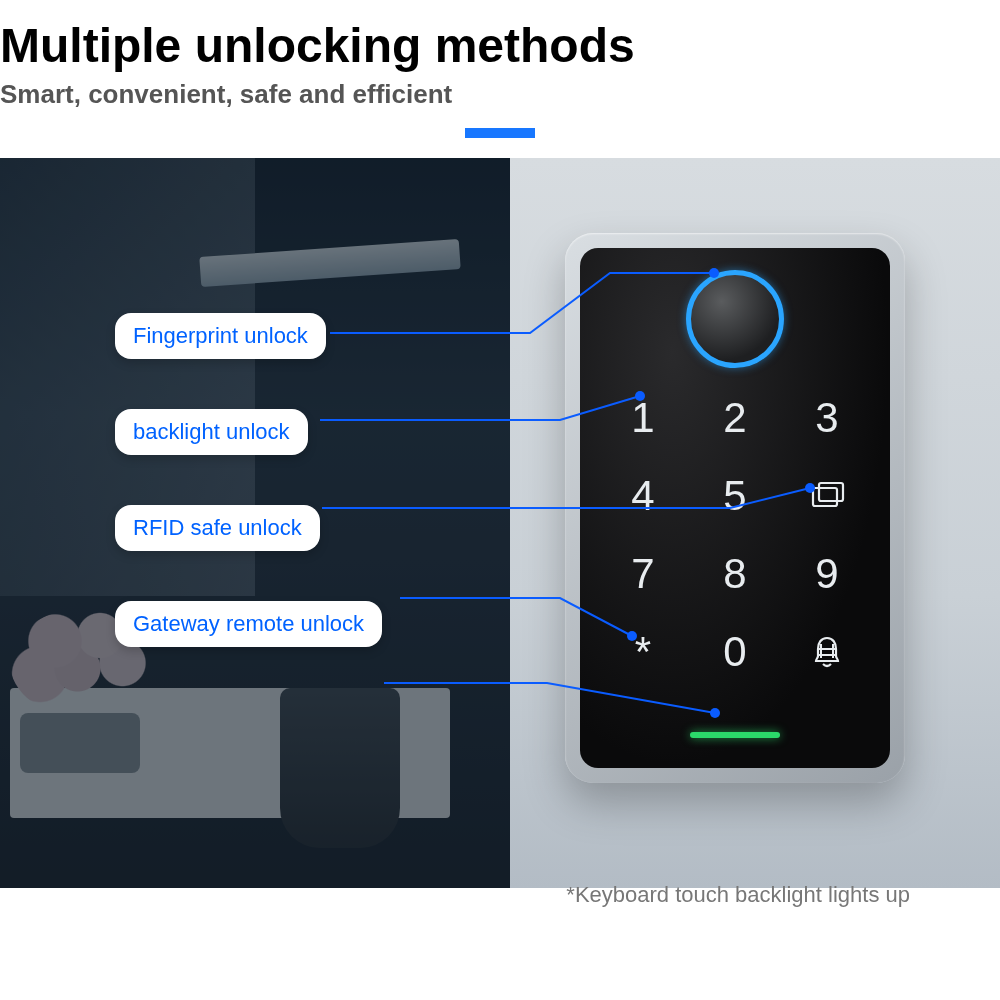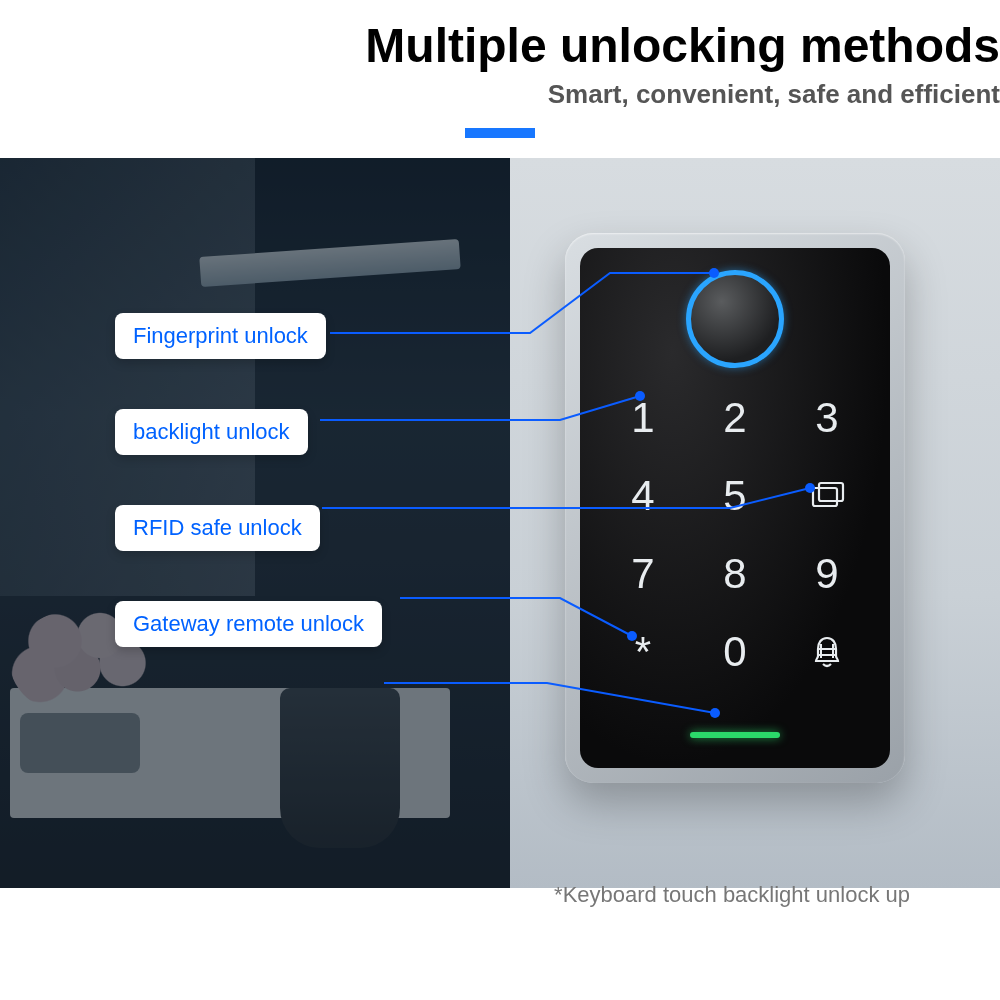--- a/index.html
+++ b/index.html
@@ -1,17 +1,17 @@
 <!DOCTYPE html>
 <html><head>
 <meta charset="utf-8">
 <style>
 *{box-sizing:border-box;margin:0;padding:0}
 body{font-family:-apple-system,BlinkMacSystemFont,"Segoe UI",Arial,sans-serif;background:#fff;width:1000px;height:1000px;overflow:hidden;position:relative}
-.header{text-align:right;padding:18px 0 0}
+.header{text-align:left;padding:18px 0 0}
 .title{font-size:48px;font-weight:600;color:#000}
 .subtitle{font-size:26px;color:#555;margin-top:6px;font-weight:700}
 .accent-bar{width:70px;height:10px;background:#1877ff;margin:18px auto 0}
 .main{position:relative;width:100%;height:760px;margin-top:20px}
 .bg-left{position:absolute;left:0;top:0;width:510px;height:730px;overflow:hidden}
 .office{position:absolute;inset:0;background:linear-gradient(180deg,#1a2a3a 0%,#2d3f50 35%,#2a3a4a 55%,#1f2a36 100%)}
 .office::before{content:"";position:absolute;left:0;right:50%;top:0;bottom:40%;background:linear-gradient(100deg,rgba(160,190,210,.15),rgba(210,230,245,.25))}
 .office-light{position:absolute;top:90px;left:200px;width:260px;height:30px;background:linear-gradient(180deg,#dbe7ef,#9fb6c6);transform:rotate(-4deg);border-radius:4px}
 .office-desk{position:absolute;left:10px;bottom:70px;width:440px;height:130px;background:#e7edf1;border-radius:4px}
 .office-chair{position:absolute;left:280px;bottom:40px;width:120px;height:160px;background:linear-gradient(180deg,#46535e,#2c353e);border-radius:10px 10px 40px 40px}
@@ -21,21 +21,21 @@
 .office-shade{position:absolute;inset:0;background:rgba(10,18,28,.55)}
 .bg-right{position:absolute;right:0;top:0;width:490px;height:730px;background:linear-gradient(180deg,#d7dce0 0%,#c9d0d6 60%,#b3bcc5 100%)}
 .device{position:absolute;right:95px;top:75px;width:340px;height:550px;border-radius:28px;background:linear-gradient(145deg,#d9dee2,#9aa1a8);box-shadow:0 20px 40px rgba(0,0,0,.25),inset 0 1px 2px rgba(255,255,255,.6);padding:15px}
 .device-face{width:100%;height:100%;background:radial-gradient(ellipse at 30% 20%,#2a2a2c,#0a0a0b 70%);border-radius:18px;position:relative;padding:20px 18px}
 .fingerprint{position:absolute;top:22px;left:50%;transform:translateX(-50%);width:98px;height:98px;border-radius:50%;border:5px solid #2aa5ff;background:radial-gradient(circle at 35% 30%,#5a5c5e,#1e1f21 70%);box-shadow:0 0 8px rgba(42,165,255,.5)}
 .keypad{position:absolute;top:140px;left:22px;right:22px;display:grid;grid-template-columns:repeat(3,1fr);gap:18px 10px}
 .key{color:#e8ecef;font-size:42px;font-weight:300;text-align:center;height:60px;display:flex;align-items:center;justify-content:center}
 .key svg{width:40px;height:40px}
 .indicator{position:absolute;bottom:30px;left:50%;transform:translateX(-50%);width:90px;height:6px;background:#2bd96a;border-radius:3px;box-shadow:0 0 10px rgba(43,217,106,.7)}
 .labels{position:absolute;left:115px;top:155px;display:flex;flex-direction:column;gap:50px;z-index:5}
-.label{background:#fff;color:#0062ff;font-size:22px;font-weight:500;padding:10px 18px;border-radius:8px;box-shadow:0 4px 10px rgba(0,0,0,.18);white-space:nowrap;width:fit-content}
+.label{background:#fff;color:#0062ff;font-size:22px;font-weight:500;padding:10px 18px;border-radius:16px;box-shadow:0 4px 10px rgba(0,0,0,.18);white-space:nowrap;width:fit-content}
 svg.connectors{position:absolute;left:0;top:0;width:100%;height:100%;z-index:4;pointer-events:none}
 .footnote{position:absolute;right:90px;bottom:10px;color:#777;font-size:22px}
 </style>
 </head>
 <body>
 
 <div class="header">
   <div class="title">Multiple unlocking methods</div>
   <div class="subtitle">Smart, convenient, safe and efficient</div>
   <div class="accent-bar"></div>
@@ -101,14 +101,14 @@
             <line x1="11" y1="17" x2="29" y2="17" stroke="#e8ecef" stroke-width="2"></line>
             <line x1="10" y1="23" x2="30" y2="23" stroke="#e8ecef" stroke-width="2"></line>
             <path d="M16 32 Q20 36 24 32" fill="none" stroke="#e8ecef" stroke-width="2.2"></path>
           </svg>
         </div>
       </div>
       <div class="indicator"></div>
     </div>
   </div>
 
-  <div class="footnote">*Keyboard touch backlight unlock up</div>
+  <div class="footnote">*Keyboard touch backlight lights up</div>
 </div>
 
 </body></html>

